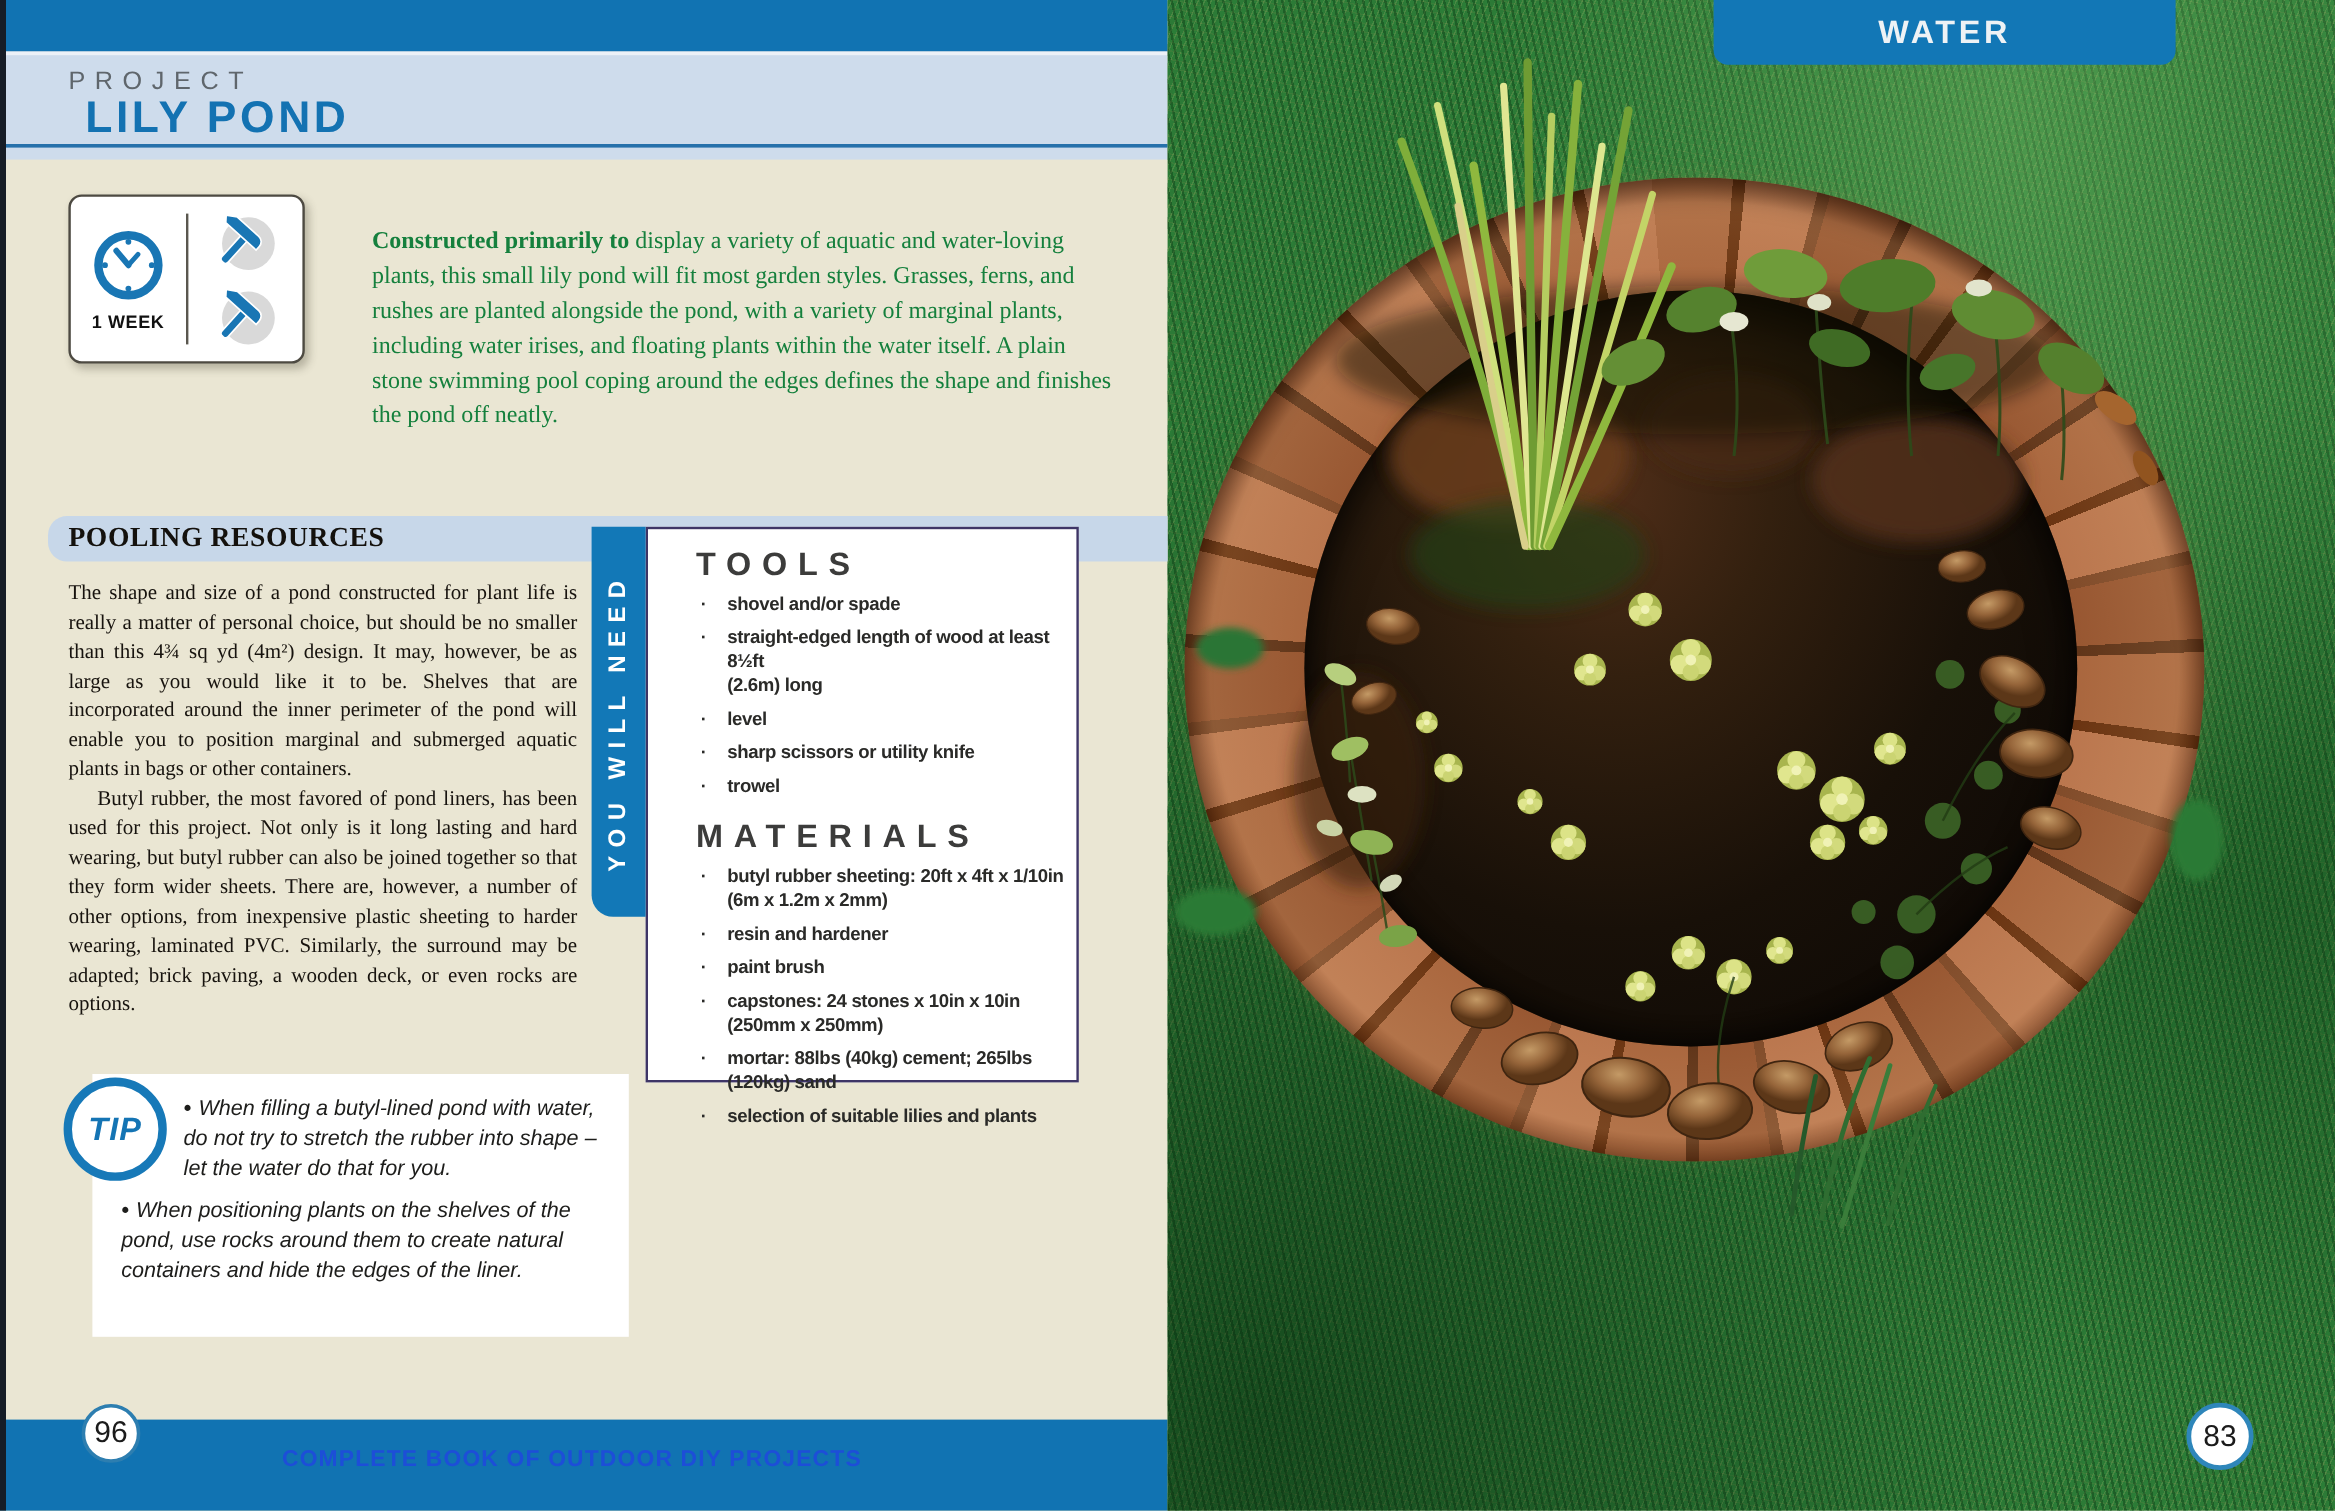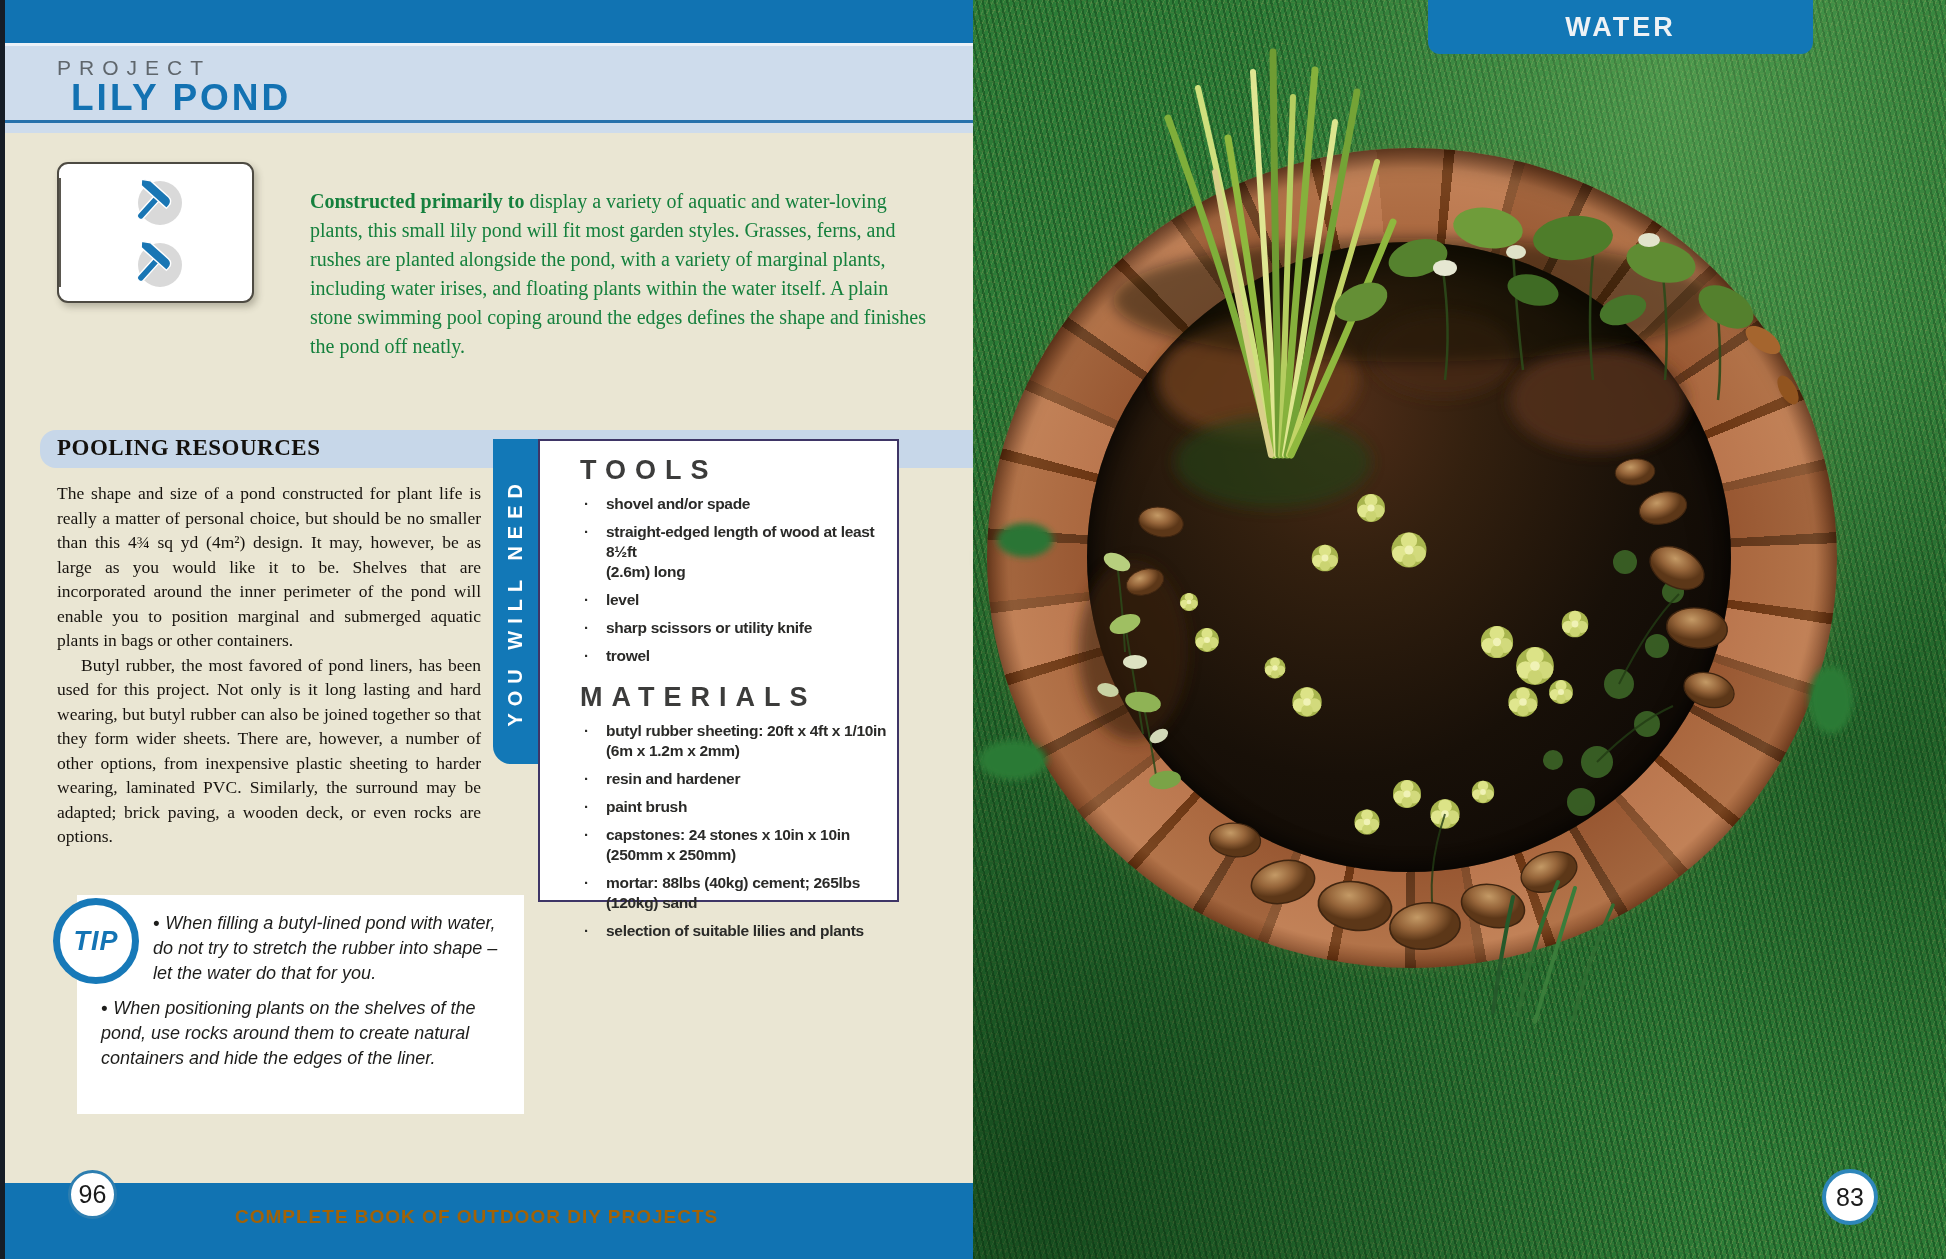--- a/index.html
+++ b/index.html
@@ -57,21 +57,21 @@
                 background:#fff; border:7px solid #1779b8; display:flex; align-items:center; justify-content:center; }
   .tip-circle span { color:#1474b4; font-weight:700; font-style:italic; font-size:27px; letter-spacing:1px; }
   .tip-list .li { font-style:italic; font-size:18px; line-height:25px; color:#1d1d1b; margin-bottom:10px; display:block; }
   .tip-list .li .dot { font-weight:700; margin-right:6px; }
   .tip-list .li .li-text { display:inline; }
   .tip-list .li:first-child { margin-left:62px; width:352px; }
   .tip-list .li:nth-child(2) { margin-left:10px; width:390px; }
 
   
   .footer-bar { position:absolute; left:0; top:1183px; width:973px; height:76px; background:#1173b2; }
-  .book-title { position:absolute; left:235px; top:1206px; color:#a16207; font-weight:700; font-size:19px; letter-spacing:1px; }
+  .book-title { position:absolute; left:235px; top:1206px; color:#1d4ed8; font-weight:700; font-size:19px; letter-spacing:1px; }
   .page-circle { border-radius:50%; background:#fff; display:flex; align-items:center; justify-content:center; z-index:5; }
   .p82 { position:absolute; left:68px; top:1170px; width:49px; height:49px; border:3px solid #2d7eb0; }
   .p82 span, .p83 span { font-size:25px; color:#1b1b1b; }
 
   
   .photo { position:absolute; left:973px; top:0; width:973px; height:1259px; background-color:#2c7a36;
     background-image:
       radial-gradient(ellipse at 72% 6%, rgba(140,210,120,.35), transparent 42%),
       radial-gradient(ellipse at 8% 94%, rgba(0,28,6,.5), transparent 52%),
       radial-gradient(ellipse at 95% 60%, rgba(10,50,15,.35), transparent 40%),
@@ -106,20 +106,32 @@
 
   <section class="left-page">
     <div class="top-bar"></div>
 
     <header class="header-band">
       <div class="eyebrow">PROJECT</div>
       <h1 class="page-title">LILY POND</h1>
     </header>
 
     <div class="time-box">
+      <div class="half">
+        <svg width="66" height="66" viewBox="0 0 66 66">
+          <circle cx="33" cy="33" r="25" fill="none" stroke="#1976b4" stroke-width="7"></circle>
+          <circle cx="33" cy="13.5" r="2.4" fill="#1976b4"></circle>
+            <circle cx="33" cy="52.5" r="2.4" fill="#1976b4"></circle>
+          <circle cx="13.5" cy="33" r="2.4" fill="#1976b4"></circle>
+            <circle cx="52.5" cy="33" r="2.4" fill="#1976b4"></circle>
+          <line x1="33" y1="33" x2="23" y2="21" stroke="#1976b4" stroke-width="5" stroke-linecap="round"></line>
+          <line x1="33" y1="33" x2="41" y2="24" stroke="#1976b4" stroke-width="4" stroke-linecap="round"></line>
+        </svg>
+        <div class="duration">1 WEEK</div>
+      </div>
       <div class="divider"></div>
       <div class="half hammers">
         <svg width="62" height="58" viewBox="0 0 62 58">
           <circle cx="34" cy="30" r="22" fill="#d9d9d9"></circle>
           <g transform="rotate(42 30 26)">
             <rect x="26.5" y="22" width="7" height="30" rx="3" fill="#1976b4" stroke="#fff" stroke-width="1.4"></rect>
             <path d="M14 16 h24 a6 6 0 0 1 6 6 v4 h-34 l-4 -5 z" fill="#1976b4" stroke="#fff" stroke-width="1.4"></path>
           </g>
         </svg>
         <svg width="62" height="58" viewBox="0 0 62 58">

